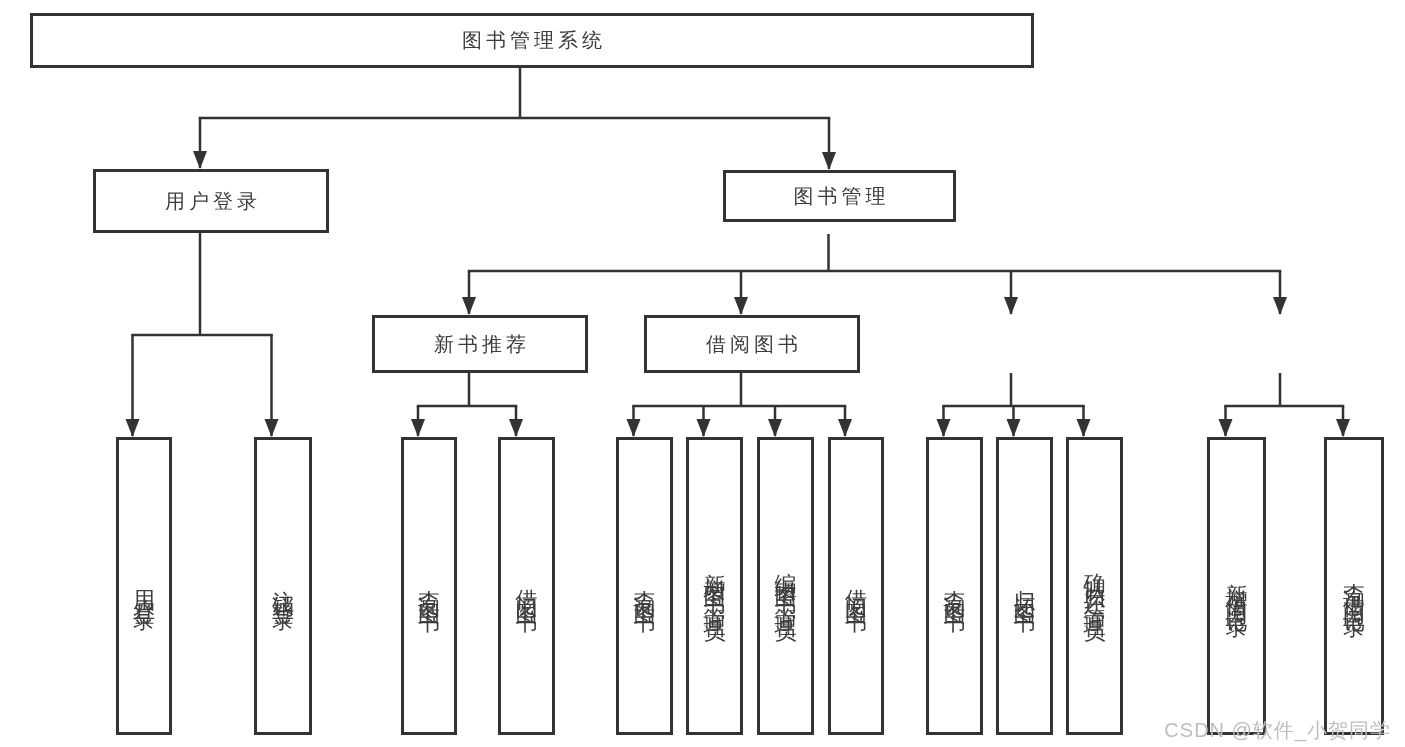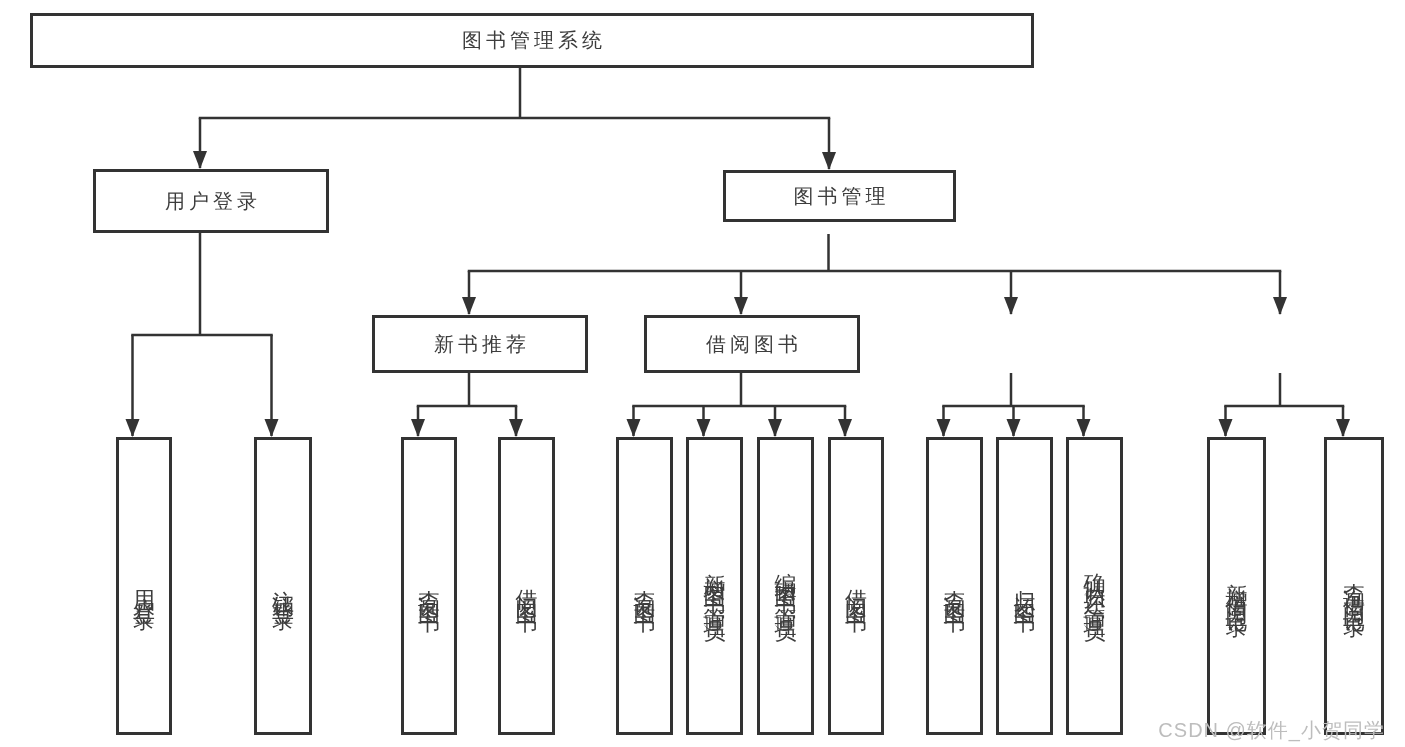--- a/index.html
+++ b/index.html
@@ -39,21 +39,21 @@
   .lf4{left:605px;width:57px;}
   .lf5{left:675px;width:57px;}
   .lf6{left:746px;width:57px;}
   .lf7{left:817px;width:56px;}
   .lf8{left:915px;width:57px;}
   .lf9{left:985px;width:57px;}
   .lf10{left:1055px;width:57px;}
   .lf11{left:1196px;width:59px;}
   .lf12{left:1313px;width:60px;}
   .watermark{
-    position:absolute;right:20px;bottom:3px;
+    position:absolute;right:14px;bottom:3px;
     font-size:20px;color:#bdbdbd;letter-spacing:1px;
     white-space:nowrap;
   }
 </style>
 </head>
 <body>
 
 <div class="stage">
 
   <svg class="lines" viewBox="0 0 1405 747" xmlns="http://www.w3.org/2000/svg">

